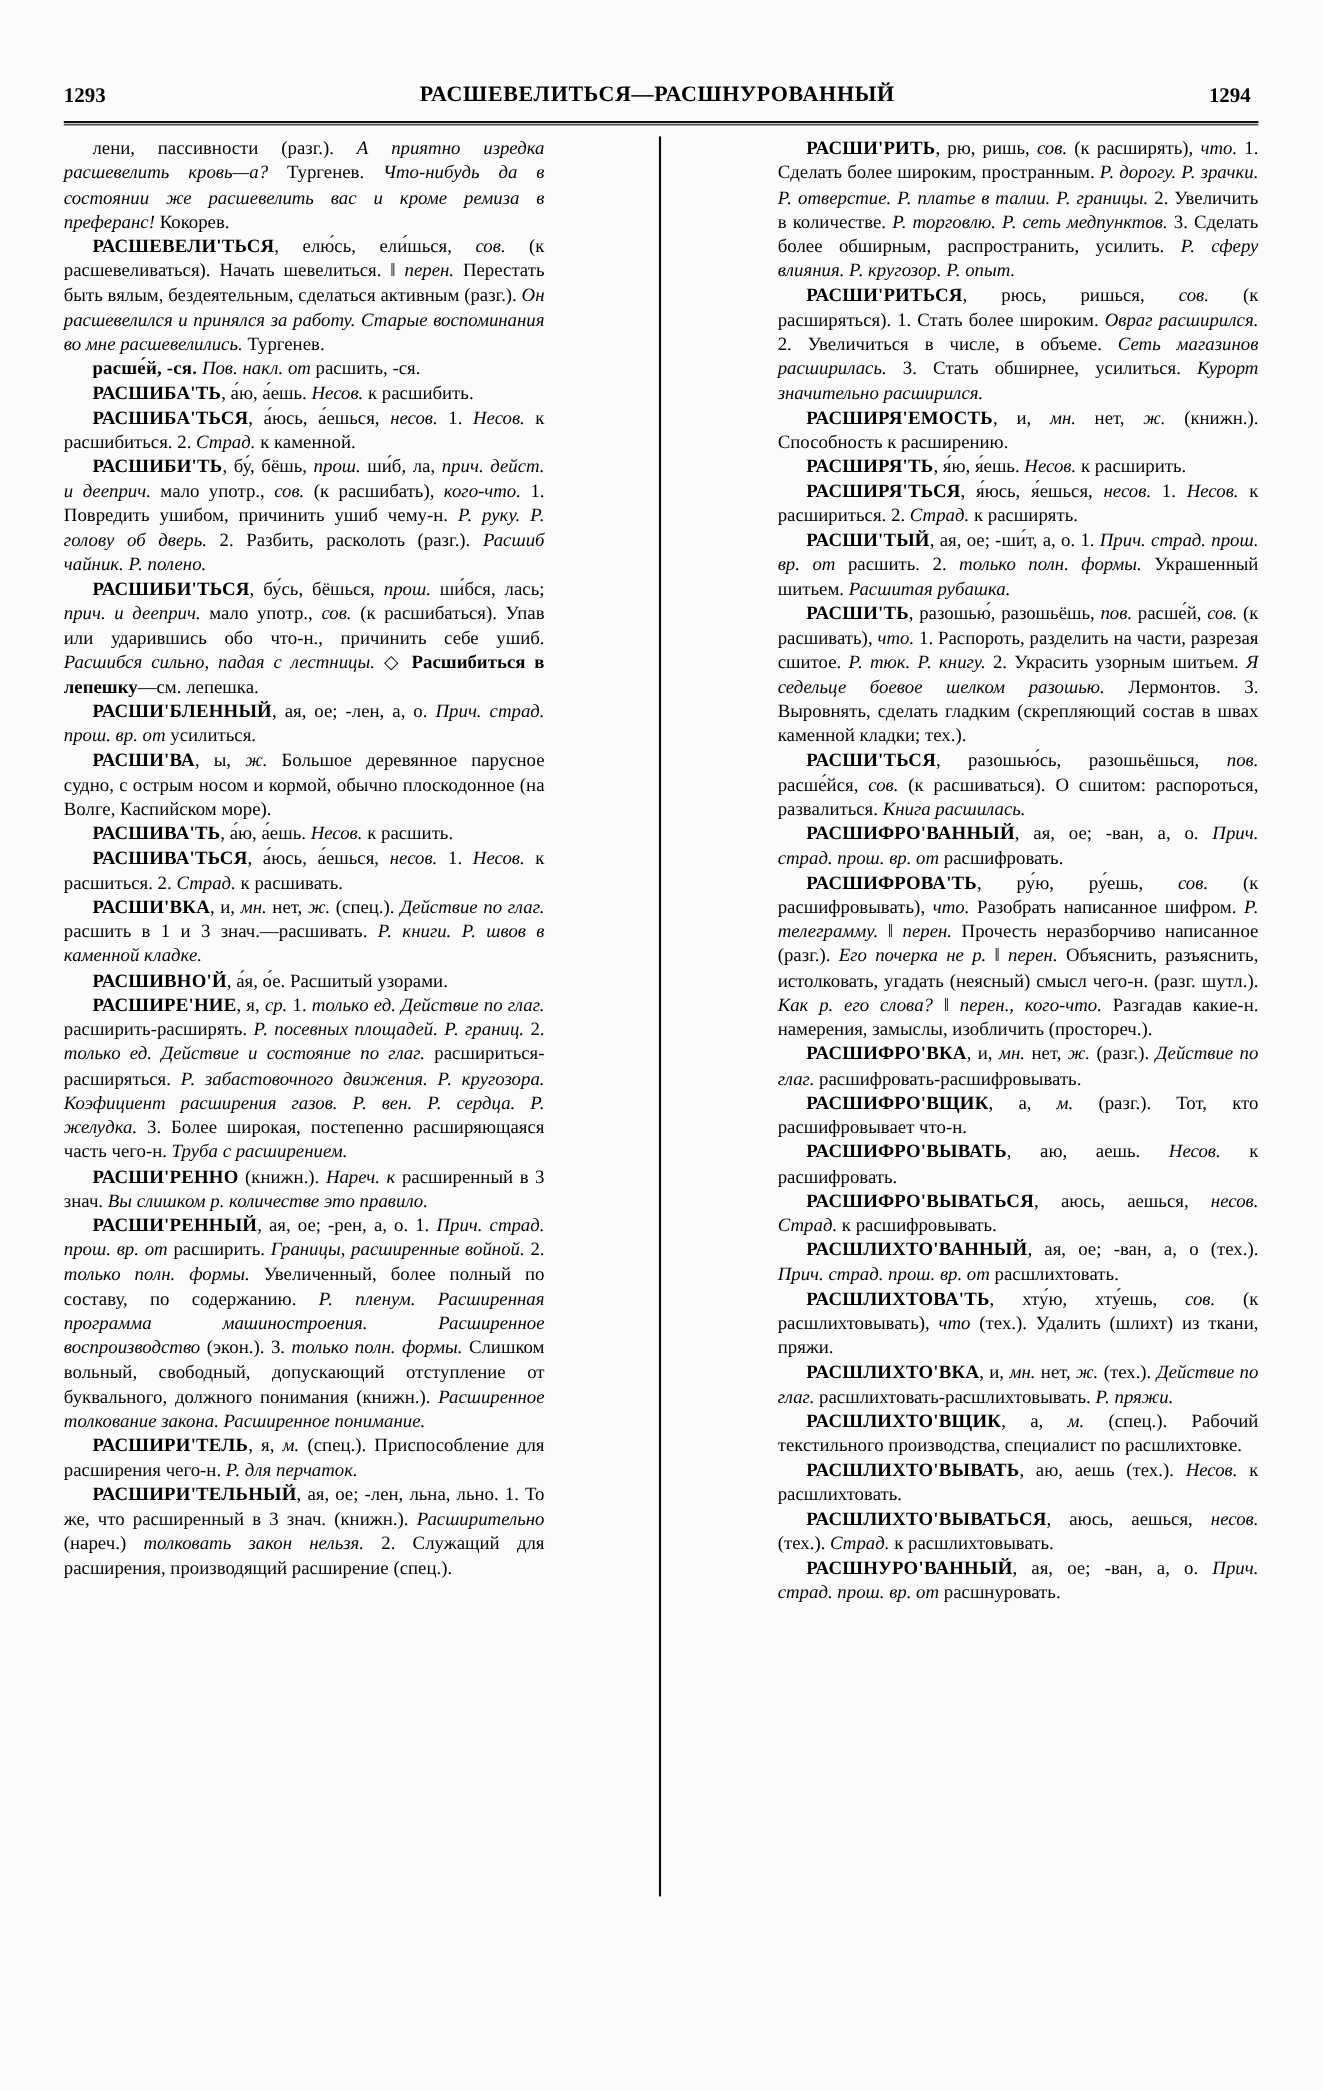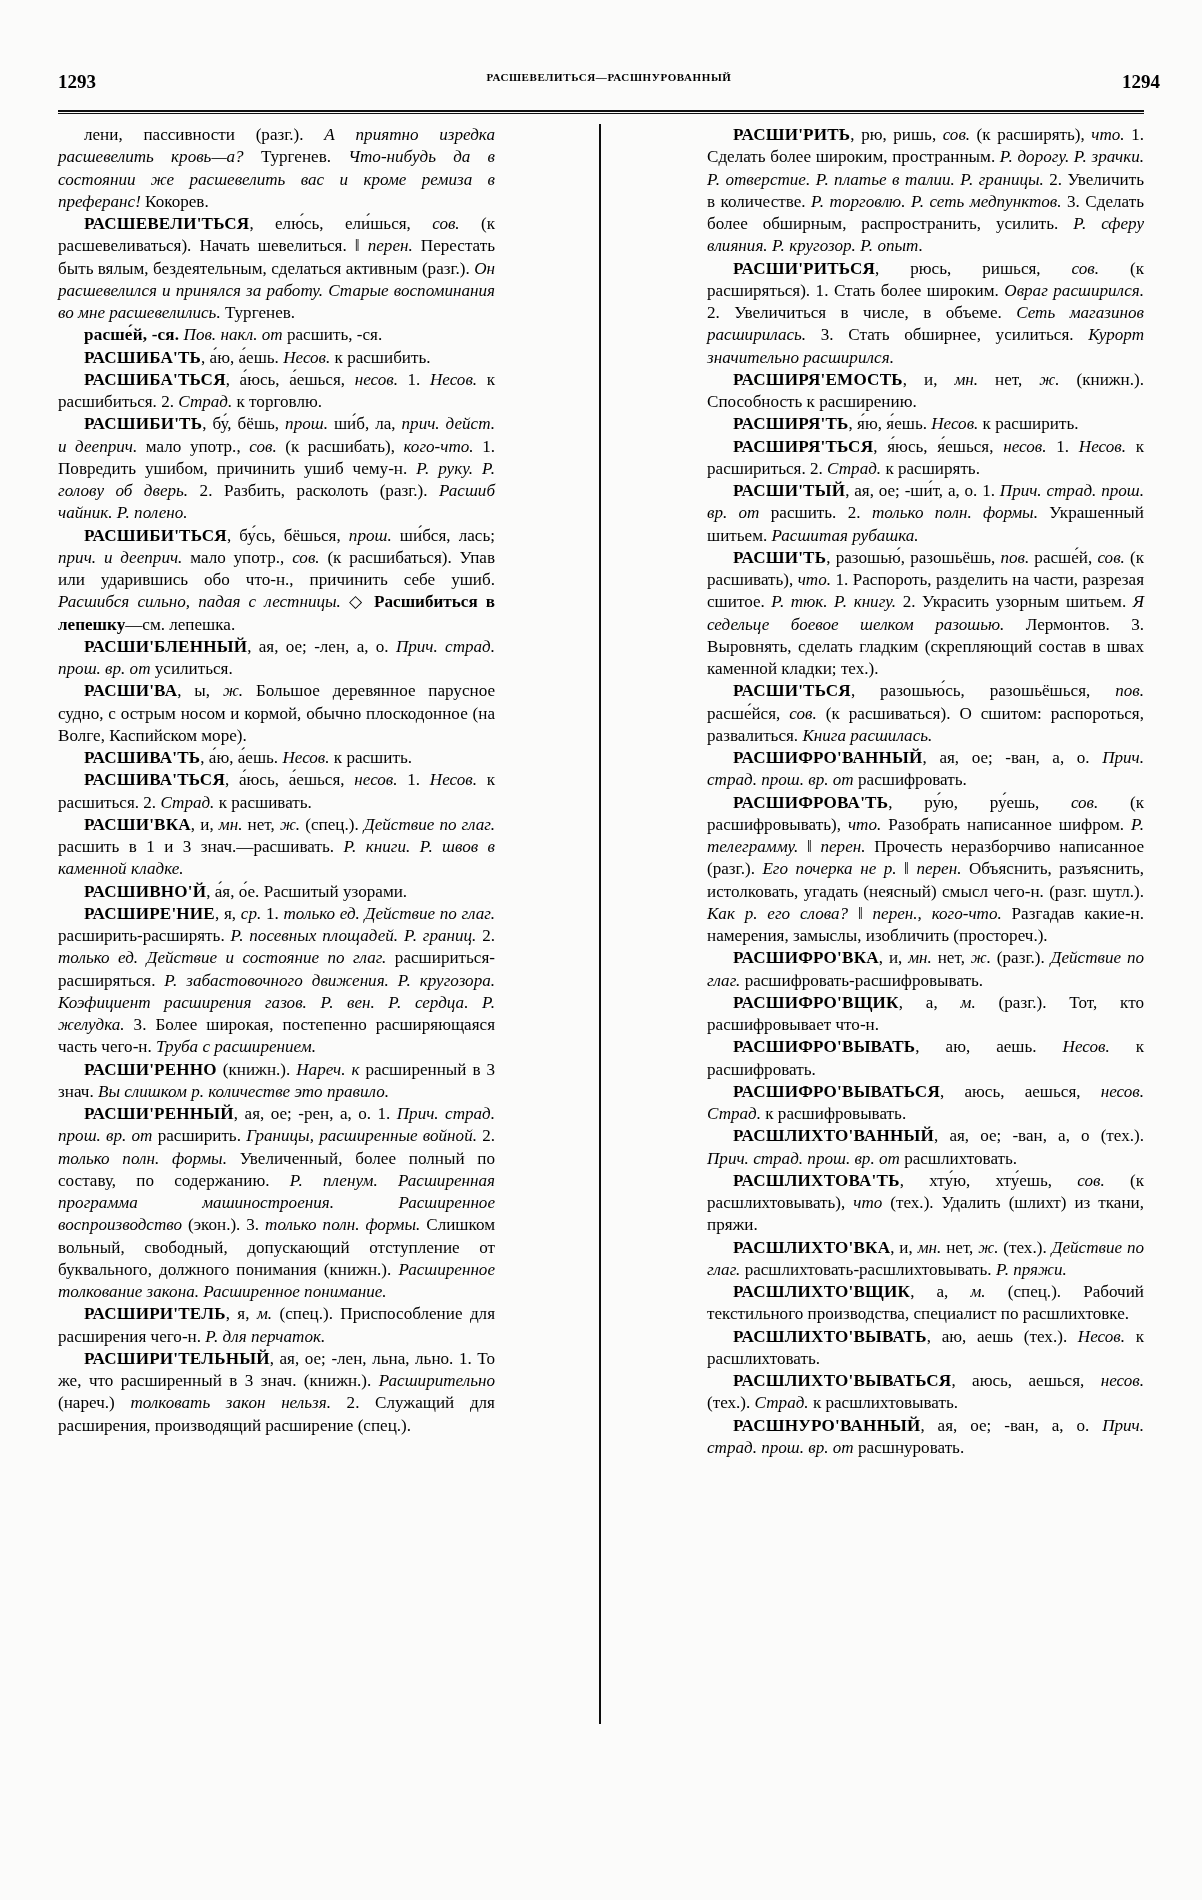--- a/index.html
+++ b/index.html
@@ -14,31 +14,31 @@
     width:1202px;height:1900px;
     background:#fbfbfa;
     box-sizing:border-box;
     padding:0;
     overflow:hidden;
   }
 
   
   .running-head{
     position:absolute;
-    left:58px;right:42px;top:72px;
+    left:58px;right:65px;top:72px;
     height:30px;
-    display:flex;align-items:flex-start;justify-content:space-between;
+    display:flex;align-items:center;justify-content:space-between;
   }
   .folio{
     font-family:"Liberation Serif","DejaVu Serif",serif;
     font-weight:bold;font-size:19px;letter-spacing:0px;
     line-height:1;
   }
   .head-title{
-    font-weight:bold;font-size:11px;
+    font-weight:bold;font-size:20px;
     letter-spacing:.6px;
     white-space:nowrap;
     transform:translateY(-1px);
   }
   .rule{
     position:absolute;left:58px;right:58px;top:110px;
     height:4px;
     border-top:2.4px solid #111;
     border-bottom:1.2px solid #111;
     box-sizing:border-box;
@@ -94,21 +94,21 @@
   </div>
 
   <div class="rule"></div>
 
   <div class="columns">
     <div class="col" id="col-left">
         <p class="e"><span>лени, пассивности (разг.). </span><span class="it">А приятно изредка расшевелить кровь—а?</span><span> Тургенев. </span><span class="it">Что-нибудь да в состоянии же расшевелить вас и кроме ремиза в преферанс!</span><span> Кокорев.</span></p>
         <p class="e"><span class="hw">РАСШЕВЕЛИ'ТЬСЯ</span><span>, </span><span>елю́сь, ели́шься, </span><span class="it">сов.</span><span> (к расшевеливаться). Начать шевелиться. ‖ </span><span class="it">перен.</span><span> Перестать быть вялым, бездеятельным, сделаться активным (разг.). </span><span class="it">Он расшевелился и принялся за работу. Старые воспоминания во мне расшевелились.</span><span> Тургенев.</span></p>
         <p class="e"><span class="hw">расше́й, -ся.</span><span class="it"> Пов. накл. от</span><span> расшить, -ся.</span></p>
         <p class="e"><span class="hw">РАСШИБА'ТЬ</span><span>, а́ю, а́ешь. </span><span class="it">Несов.</span><span> к расшибить.</span></p>
-        <p class="e"><span class="hw">РАСШИБА'ТЬСЯ</span><span>, а́юсь, а́ешься, </span><span class="it">несов.</span><span> 1. </span><span class="it">Несов.</span><span> к расшибиться. 2. </span><span class="it">Страд.</span><span> к торговлю.</span></p>
+        <p class="e"><span class="hw">РАСШИБА'ТЬСЯ</span><span>, а́юсь, а́ешься, </span><span class="it">несов.</span><span> 1. </span><span class="it">Несов.</span><span> к расшибиться. 2. </span><span class="it">Страд.</span><span> к каменной.</span></p>
         <p class="e"><span class="hw">РАСШИБИ'ТЬ</span><span>, бу́, бёшь, </span><span class="it">прош.</span><span> ши́б, ла, </span><span class="it">прич. дейст. и дееприч.</span><span> мало употр., </span><span class="it">сов.</span><span> (к расшибать), </span><span class="it">кого-что.</span><span> 1. Повредить ушибом, причинить ушиб чему-н. </span><span class="it">Р. руку. Р. голову об дверь.</span><span> 2. Разбить, расколоть (разг.). </span><span class="it">Расшиб чайник. Р. полено.</span></p>
         <p class="e"><span class="hw">РАСШИБИ'ТЬСЯ</span><span>, бу́сь, бёшься, </span><span class="it">прош.</span><span> ши́бся, лась; </span><span class="it">прич. и дееприч.</span><span> мало употр., </span><span class="it">сов.</span><span> (к расшибаться). Упав или ударившись обо что-н., причинить себе ушиб. </span><span class="it">Расшибся сильно, падая с лестницы.</span><span> ◇ </span><span class="bd">Расшибиться в лепешку</span><span>—см. лепешка.</span></p>
         <p class="e"><span class="hw">РАСШИ'БЛЕННЫЙ</span><span>, ая, ое; -лен, а, о. </span><span class="it">Прич. страд. прош. вр. от</span><span> усилиться.</span></p>
         <p class="e"><span class="hw">РАСШИ'ВА</span><span>, ы, </span><span class="it">ж.</span><span> Большое деревянное парусное судно, с острым носом и кормой, обычно плоскодонное (на Волге, Каспийском море).</span></p>
         <p class="e"><span class="hw">РАСШИВА'ТЬ</span><span>, а́ю, а́ешь. </span><span class="it">Несов.</span><span> к расшить.</span></p>
         <p class="e"><span class="hw">РАСШИВА'ТЬСЯ</span><span>, а́юсь, а́ешься, </span><span class="it">несов.</span><span> 1. </span><span class="it">Несов.</span><span> к расшиться. 2. </span><span class="it">Страд.</span><span> к расшивать.</span></p>
         <p class="e"><span class="hw">РАСШИ'ВКА</span><span>, и, </span><span class="it">мн.</span><span> нет, </span><span class="it">ж.</span><span> (спец.). </span><span class="it">Действие по глаг.</span><span> расшить в 1 и 3 знач.—расшивать. </span><span class="it">Р. книги. Р. швов в каменной кладке.</span></p>
         <p class="e"><span class="hw">РАСШИВНО'Й</span><span>, а́я, о́е. Расшитый узорами.</span></p>
         <p class="e"><span class="hw">РАСШИРЕ'НИЕ</span><span>, я, </span><span class="it">ср.</span><span> 1. </span><span class="it">только ед. Действие по глаг.</span><span> расширить-расширять. </span><span class="it">Р. посевных площадей. Р. границ.</span><span> 2. </span><span class="it">только ед.</span><span> </span><span class="it">Действие и состояние по глаг.</span><span> расшириться-расширяться. </span><span class="it">Р. забастовочного движения. Р. кругозора. Коэфициент расширения газов. Р. вен. Р. сердца. Р. желудка.</span><span> 3. Более широкая, постепенно расширяющаяся часть чего-н. </span><span class="it">Труба с расширением.</span></p>
         <p class="e"><span class="hw">РАСШИ'РЕННО</span><span> (книжн.). </span><span class="it">Нареч. к</span><span> расширенный в 3 знач. </span><span class="it">Вы слишком р. количестве это правило.</span></p>

